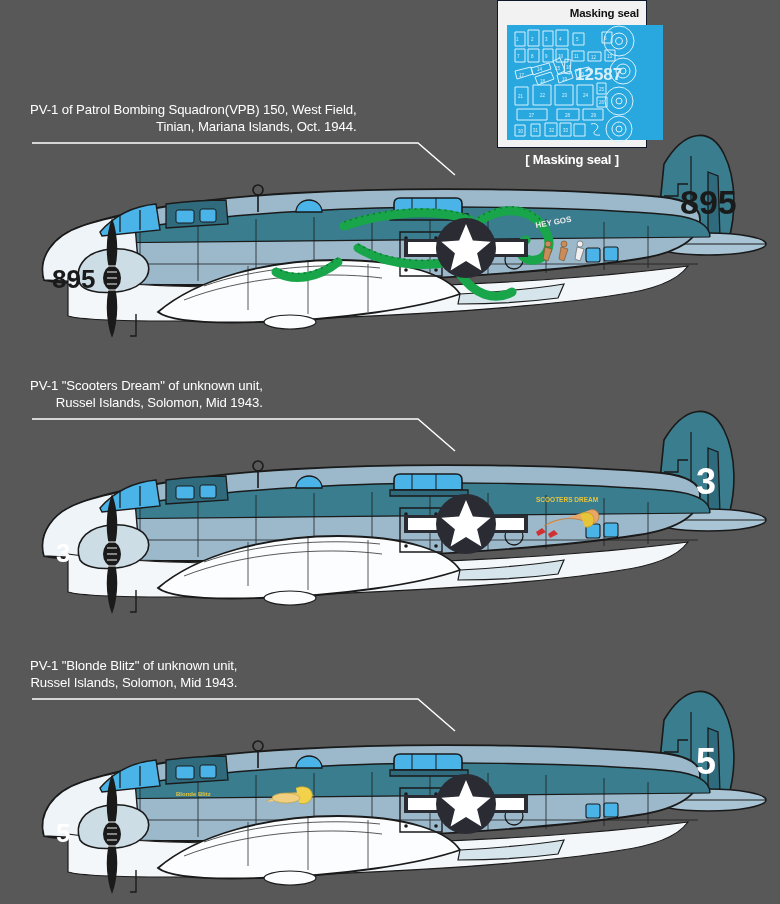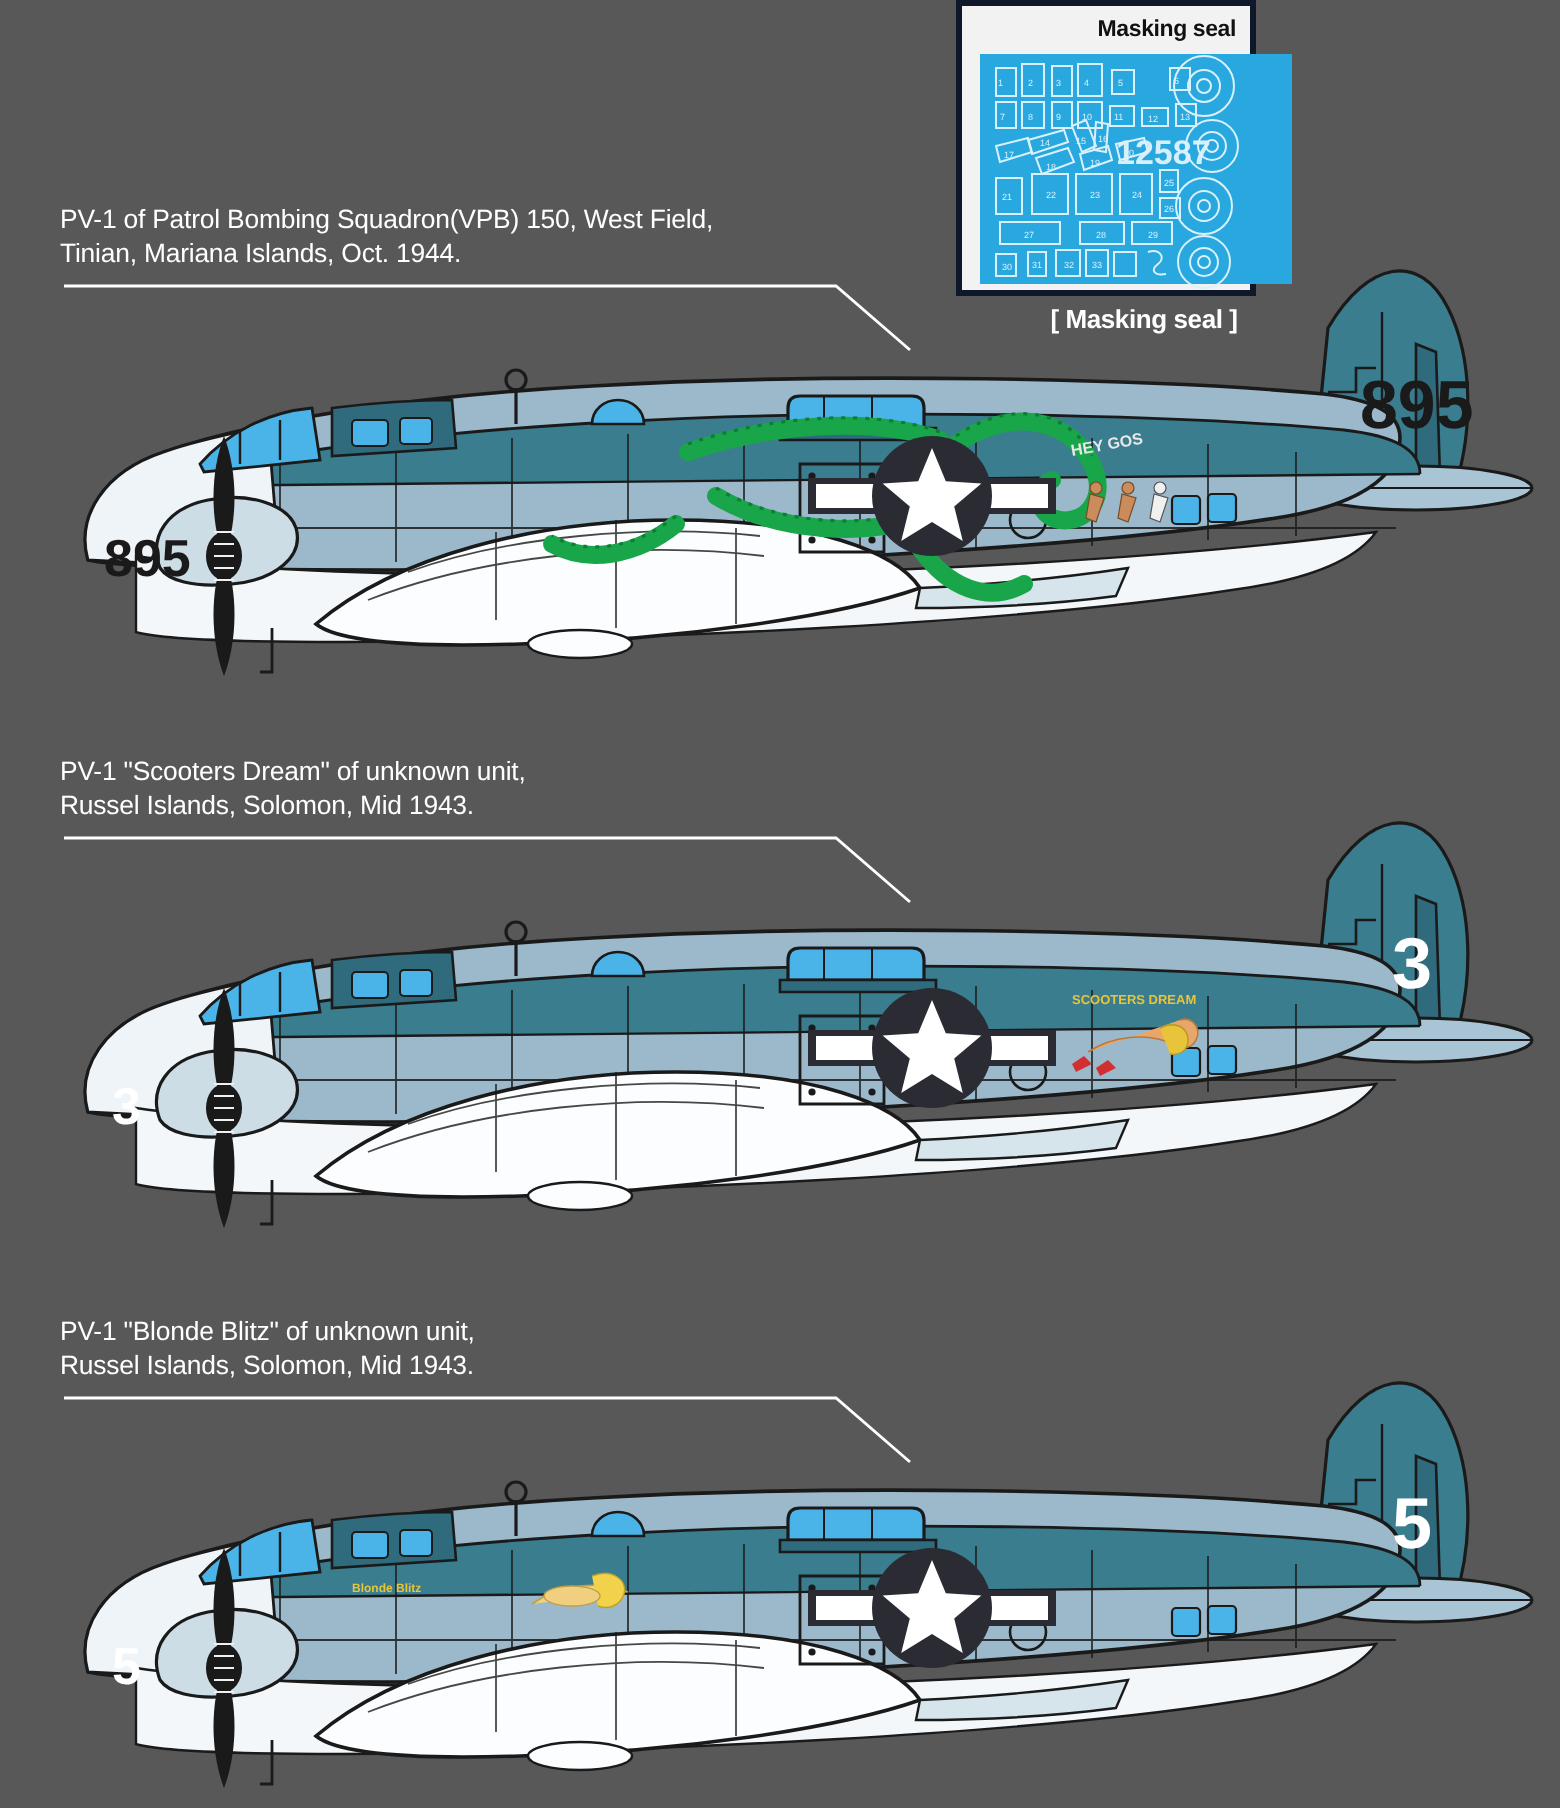--- a/index.html
+++ b/index.html
@@ -7,28 +7,28 @@
   body{
     width:780px;height:904px;position:relative;overflow:hidden;
     background:#585858;
     font-family:"Liberation Sans", sans-serif;
     -webkit-font-smoothing:antialiased;
   }
   .stage{position:absolute;inset:0;}
 
   
   .caption{position:absolute;color:#ffffff;font-size:13.2px;line-height:1.30;
-           letter-spacing:-0.1px;font-weight:400;white-space:pre-line;}
+           letter-spacing:-0.1px;font-weight:400;white-space:pre-line;text-align:right;}
   .cap1{left:30px;top:101px;}
   .cap2{left:30px;top:377px;}
   .cap3{left:30px;top:657px;}
 
   
-  .mask-panel{position:absolute;left:478px;top:0px;width:150px;height:148px;
-              background:#f2f2f2;border:3px solid #0f172a;box-sizing:border-box;}
+  .mask-panel{position:absolute;left:497px;top:0px;width:150px;height:148px;
+              background:#f2f2f2;border:1px solid #0f172a;box-sizing:border-box;}
   .mask-title{position:absolute;right:7px;top:6px;font-size:11.5px;color:#111;
               font-weight:600;letter-spacing:-0.2px;}
   .mask-sheet{position:absolute;left:9px;top:24px;width:156px;height:115px;
               background:#29a8e0;}
   .mask-caption{position:absolute;left:497px;top:152px;width:150px;text-align:center;
                 color:#fff;font-size:13px;letter-spacing:-0.2px;font-weight:bold;}
 
   
   .ac{position:absolute;left:0;top:0;width:780px;height:904px;
       pointer-events:none;}

